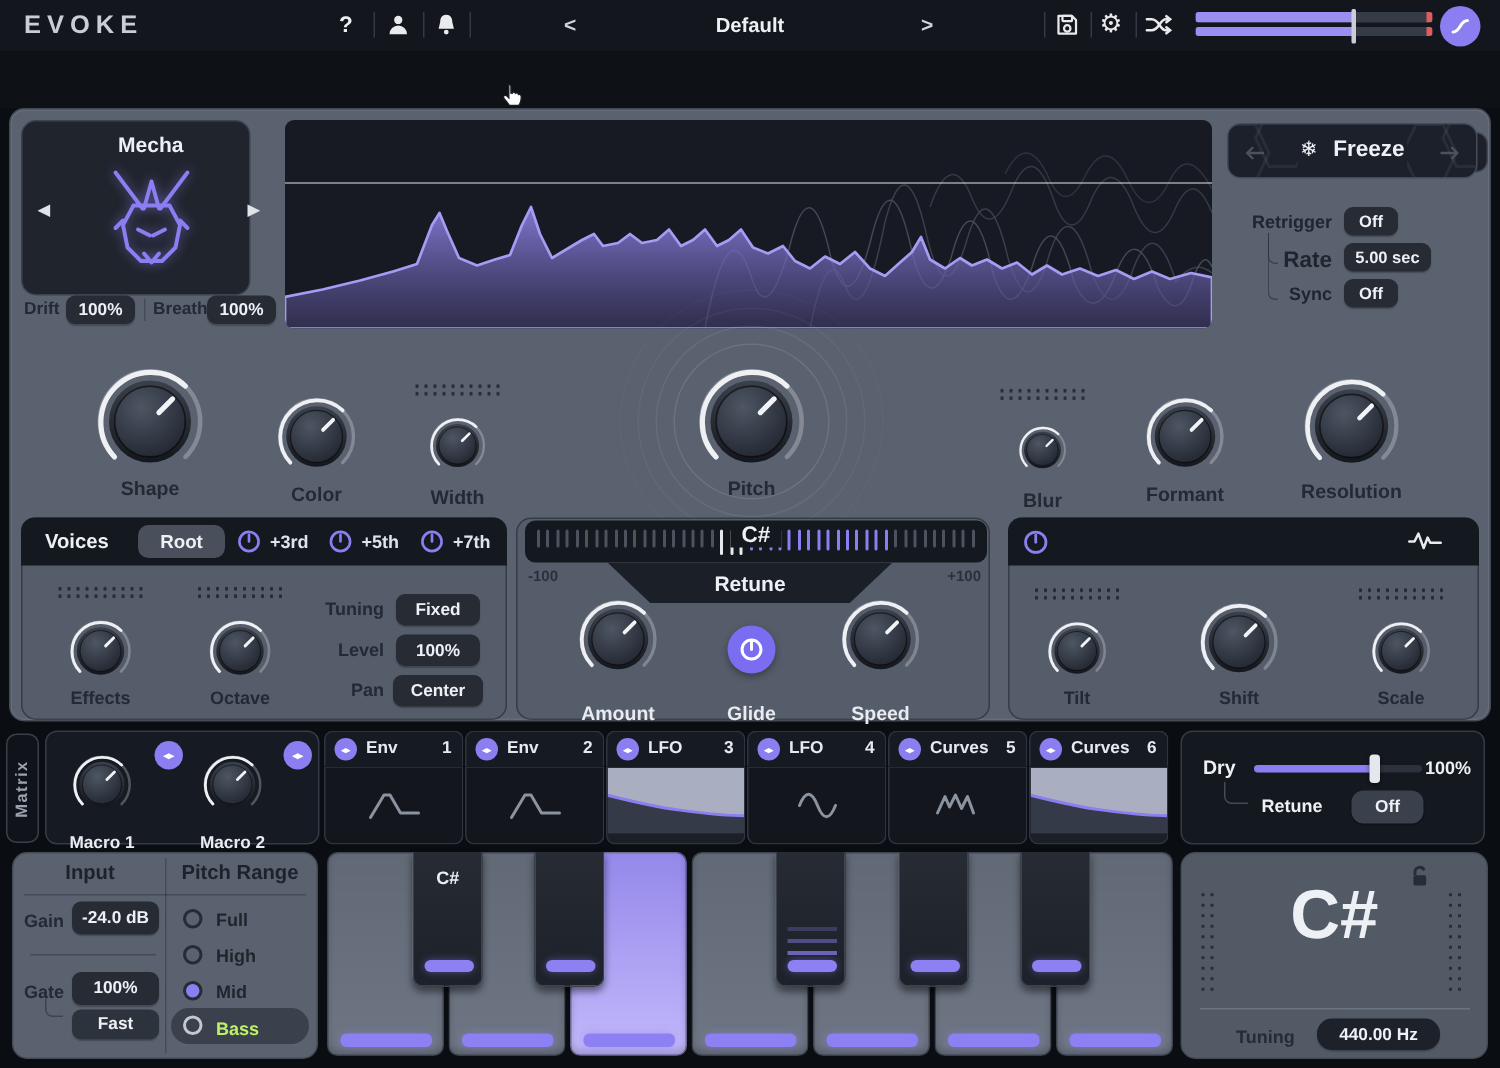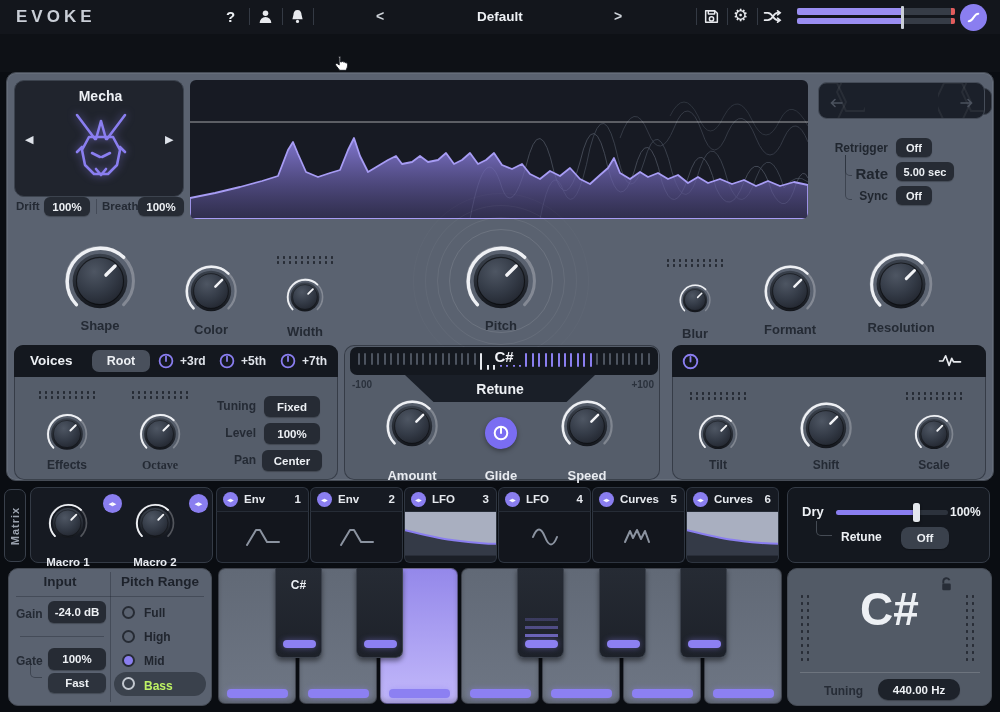--- a/index.html
+++ b/index.html
@@ -28,21 +28,21 @@
   
   .tabbar { position:absolute; left:0; top:34px; width:1000px; height:38px; background:#0e1116; }
   .tab { position:absolute; top:39px; height:30px; border-radius:15px; display:flex; align-items:center; }
   .tab.resynth { left:8px; width:182px; background:#3d4450; border:1px solid #59616e; justify-content:center; gap:8px; }
   .tab.effects { left:196px; width:182px; background:#14171d; border:1px solid #4c535e; }
   .modebox { position:absolute; left:812px; top:40px; width:180px; height:28px; border:1px solid #3c434e;
              border-radius:8px; display:flex; align-items:center; }
   
   .main { position:absolute; left:6px; top:72px; width:988px; height:409px; background:#5a6270;
           border-radius:10px; border:1px solid #454b55; box-shadow:inset 0 0 0 1px rgba(255,255,255,.07); }
-  .card { position:absolute; left:14px; top:80px; width:170px; height:117px; background:#20242d;
+  .card { position:absolute; left:14px; top:80px; width:153px; height:117px; background:#20242d;
           border-radius:10px; border:1px solid #3c434e; }
   .specdisp { position:absolute; left:190px; top:80px; width:618px; height:139px; background:#171a23;
               border-radius:6px; overflow:hidden; }
   .disptools { position:absolute; left:890px; top:88px; width:102px; height:27px; background:rgba(23,26,35,.92);
                border:1px solid #3e4550; border-radius:8px; }
   .freezebtn { position:absolute; left:818px; top:82px; width:167px; height:37px; background:#1b202a;
                border-radius:9px; border:1px solid #454c58; overflow:hidden; }
   .subpanel { position:absolute; top:345px; height:135px; border:1px solid rgba(28,33,41,.55);
               border-radius:10px; background:rgba(0,0,0,.05); }
   .sechdr { position:absolute; top:345px; height:32px; background:#14181f; border-radius:9px 9px 0 0; }
@@ -286,20 +286,24 @@
     <span class="abs" style="left:10px;top:12px;">
       <svg width="14" height="12" viewBox="0 0 14 12" stroke="#4b525e" fill="none" stroke-width="1.6" stroke-linecap="round">
           <path d="M13,6 H3 M6,2.5 L2.5,6 L6,9.5"></path>
         </svg>
     </span>
     <span class="abs" style="right:10px;top:12px;">
       <svg width="14" height="12" viewBox="0 0 14 12" stroke="#4b525e" fill="none" stroke-width="1.6" stroke-linecap="round">
           <path d="M1,6 H11 M8,2.5 L11.5,6 L8,9.5"></path>
         </svg>
     </span>
+    <div class="abs" style="left:0;top:8px;width:165px;text-align:center;">
+      <span style="color:#f0f2f6;font-size:14px;">❄</span>
+      <span class="txt-light" style="font-size:15px;margin-left:6px;">Freeze</span>
+    </div>
   </div>
 
   <div class="abs txt-dark" style="left:796px;top:141px;width:92px;text-align:right;font-size:12px;color:#20262f;">Retrigger</div>
   <div class="pill" style="left:896px;top:138px;width:36px;height:19px;font-size:11px;">Off</div>
   <div class="conn" style="left:845px;top:155px;width:7px;height:21px;"></div>
   <div class="conn" style="left:845px;top:155px;width:7px;height:45px;"></div>
   <div class="abs txt-dark" style="left:852px;top:165px;width:36px;text-align:right;font-size:15px;color:#20262f;">Rate</div>
   <div class="pill" style="left:896px;top:162px;width:58px;height:19px;font-size:11px;">5.00 sec</div>
   <div class="abs txt-dark" style="left:852px;top:189px;width:36px;text-align:right;font-size:12px;color:#20262f;">Sync</div>
   <div class="pill" style="left:896px;top:186px;width:36px;height:19px;font-size:11px;">Off</div>
@@ -521,21 +525,21 @@
             <stop offset="1" stop-color="#14171d"></stop>
           </linearGradient>
         </defs>
         <path d="M18.9,81.1 A44,44 0 1 1 81.1,81.1" fill="none" stroke="rgba(240,242,246,0.28)" stroke-width="4" stroke-linecap="round"></path>
         <path d="M18.9,81.1 A44,44 0 0 1 81.1,18.9" fill="none" stroke="#eef0f4" stroke-width="4.5" stroke-linecap="round"></path>
         <circle cx="50" cy="50" r="36" fill="url(#kr)"></circle>
         <circle cx="50" cy="50" r="31" fill="url(#kb)" stroke="rgba(0,0,0,0.55)" stroke-width="1.5"></circle>
         <line x1="57.8" y1="42.2" x2="69.8" y2="30.2" stroke="#f2f3f6" stroke-width="4.5" stroke-linecap="round"></line>
       </svg>
     </div>
-  <div class="klabel" style="left:115px;top:458px;font-size:12px;font-family:Liberation Serif, serif;">Octave</div>
+  <div class="klabel" style="left:115px;top:458px;font-size:12px;">Octave</div>
   <div class="abs txt-dark" style="left:192px;top:399px;width:64px;text-align:right;font-size:12px;">Tuning</div>
   <div class="pill" style="left:264px;top:396px;width:56px;height:21px;">Fixed</div>
   <div class="abs txt-dark" style="left:192px;top:426px;width:64px;text-align:right;font-size:12px;">Level</div>
   <div class="pill" style="left:264px;top:423px;width:56px;height:21px;">100%</div>
   <div class="abs txt-dark" style="left:192px;top:453px;width:64px;text-align:right;font-size:12px;">Pan</div>
   <div class="pill" style="left:262px;top:450px;width:60px;height:21px;">Center</div>
 
   <div class="subpanel" style="left:344px;width:316px;"></div>
   <div class="meterbox"></div>
   <div class="ticks">

